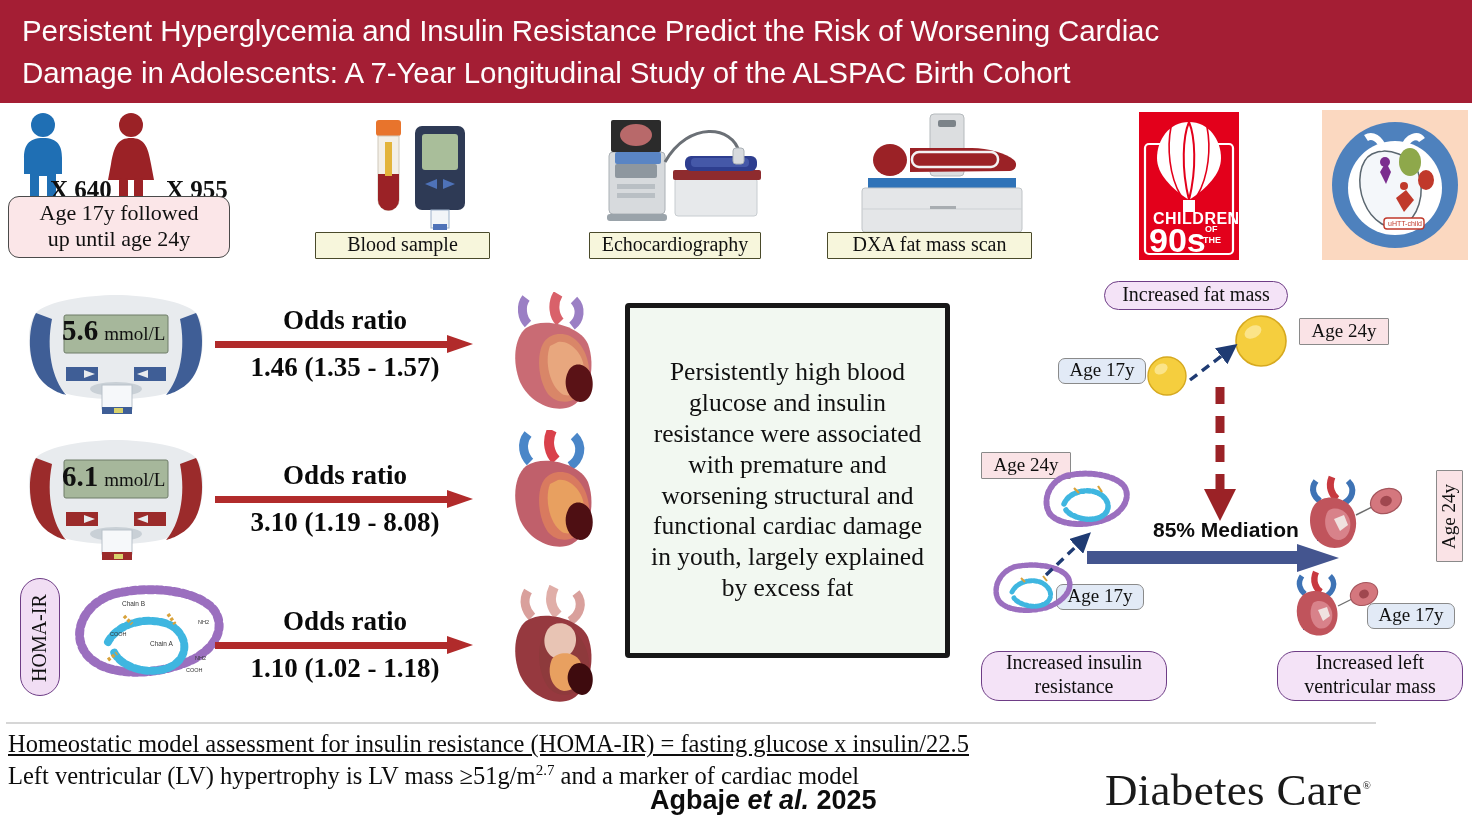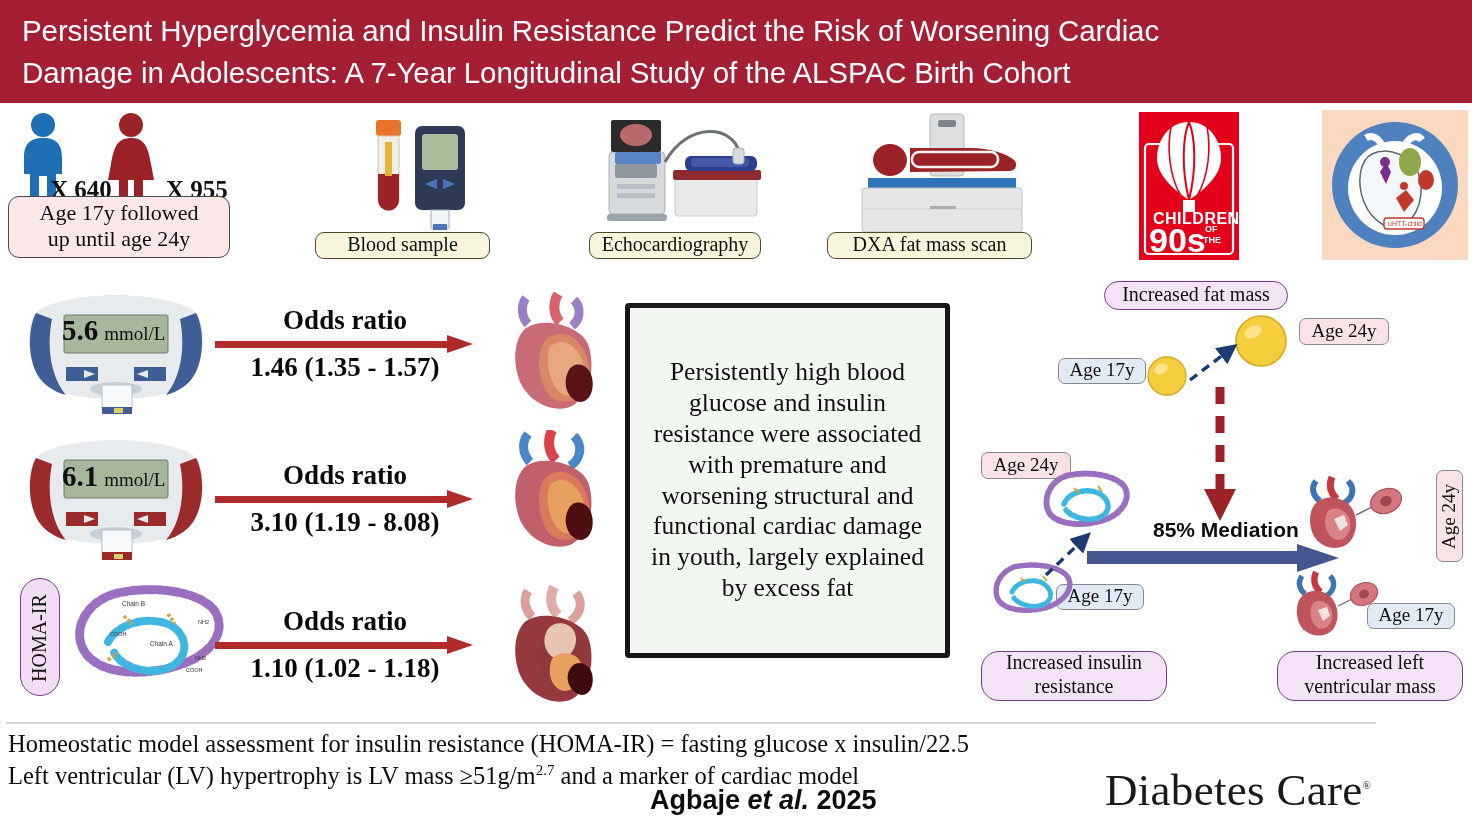--- a/index.html
+++ b/index.html
@@ -24,29 +24,29 @@
     font-size: 29.5px; font-weight: 400; line-height: 1.42;
     letter-spacing: -0.1px; white-space: nowrap;
   }
 
   
   .lbl {
     position: absolute; display: flex; align-items: center; justify-content: center;
     text-align: center; line-height: 1.18; color: #101010;
   }
   .lbl-cream {
-    background: #F7F6DC; border: 1.6px solid #4a4a2a; border-radius: 9px;
+    background: #F7F6DC; border: 1.6px solid #4a4a2a; border-radius: 1px;
     font-size: 20px; padding: 1px 8px 3px;
   }
   .lbl-pink {
     background: #FBE6E8; border: 1.5px solid #4a4a4a; border-radius: 11px;
     font-size: 22px; padding: 3px 8px 5px;
   }
   .lbl-pink-sm {
-    background: #FAE3E6; border: 1.3px solid #8a8a8a; border-radius: 7px;
+    background: #FAE3E6; border: 1.3px solid #8a8a8a; border-radius: 1px;
     font-size: 19px; padding: 1px 7px 2px;
   }
   .lbl-blue-sm {
     background: #E2EAF6; border: 1.3px solid #8a8a8a; border-radius: 7px;
     font-size: 19px; padding: 1px 7px 2px;
   }
   .lbl-purple {
     background: #F1DEF4; border: 1.8px solid #6E3D86; border-radius: 15px;
     font-size: 20px; padding: 3px 10px 5px;
   }
@@ -435,21 +435,21 @@
     <span>resistance</span>
   </div>
 
   <div class="lbl lbl-purple-pill" style="left:1277px; top:651px; width:186px; height:50px; flex-direction:column;">
     <span>Increased left</span>
     <span>ventricular mass</span>
   </div>
 
   <div class="sep"></div>
 
-  <div class="foot-line" style="top:730px;">Homeostatic model assessment for insulin resistance (HOMA-IR) = fasting glucose x insulin/22.5</div>
+  <div class="foot-line" style="top:730px;text-decoration:underline;">Homeostatic model assessment for insulin resistance (HOMA-IR) = fasting glucose x insulin/22.5</div>
 
   <div class="foot-line" style="top:762px;">
     <span>Left ventricular (LV) hypertrophy is LV mass ≥51g/m</span><sup style="font-size:15px;">2.7</sup><span> and a marker of cardiac model</span>
   </div>
 
   <div class="authors">
     <span>Agbaje </span><i>et al.</i><span> 2025</span>
   </div>
 
   <div class="journal">

